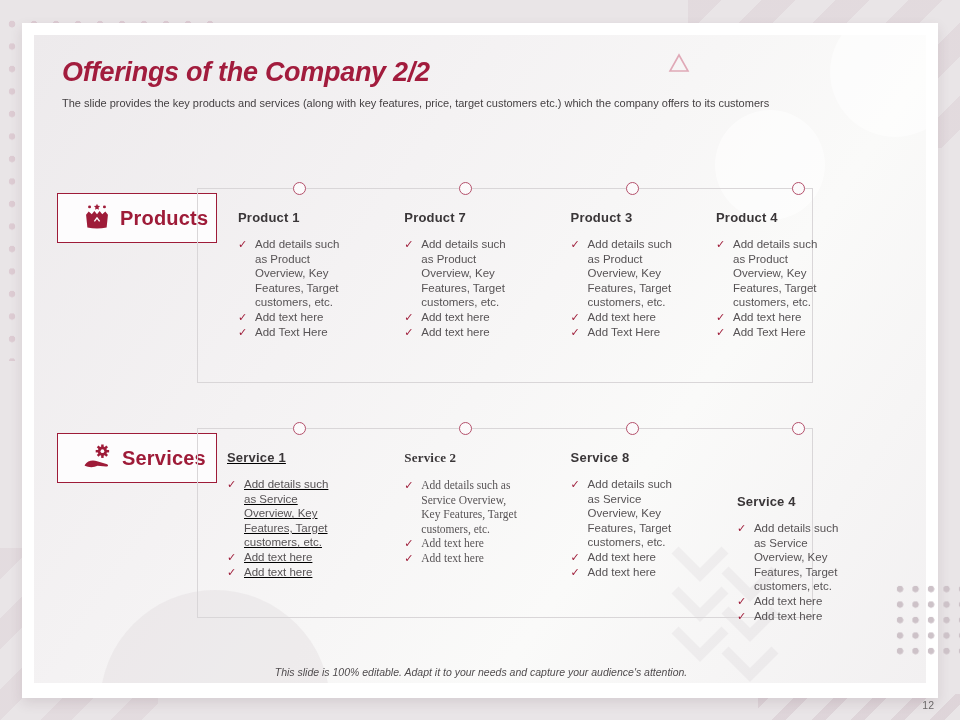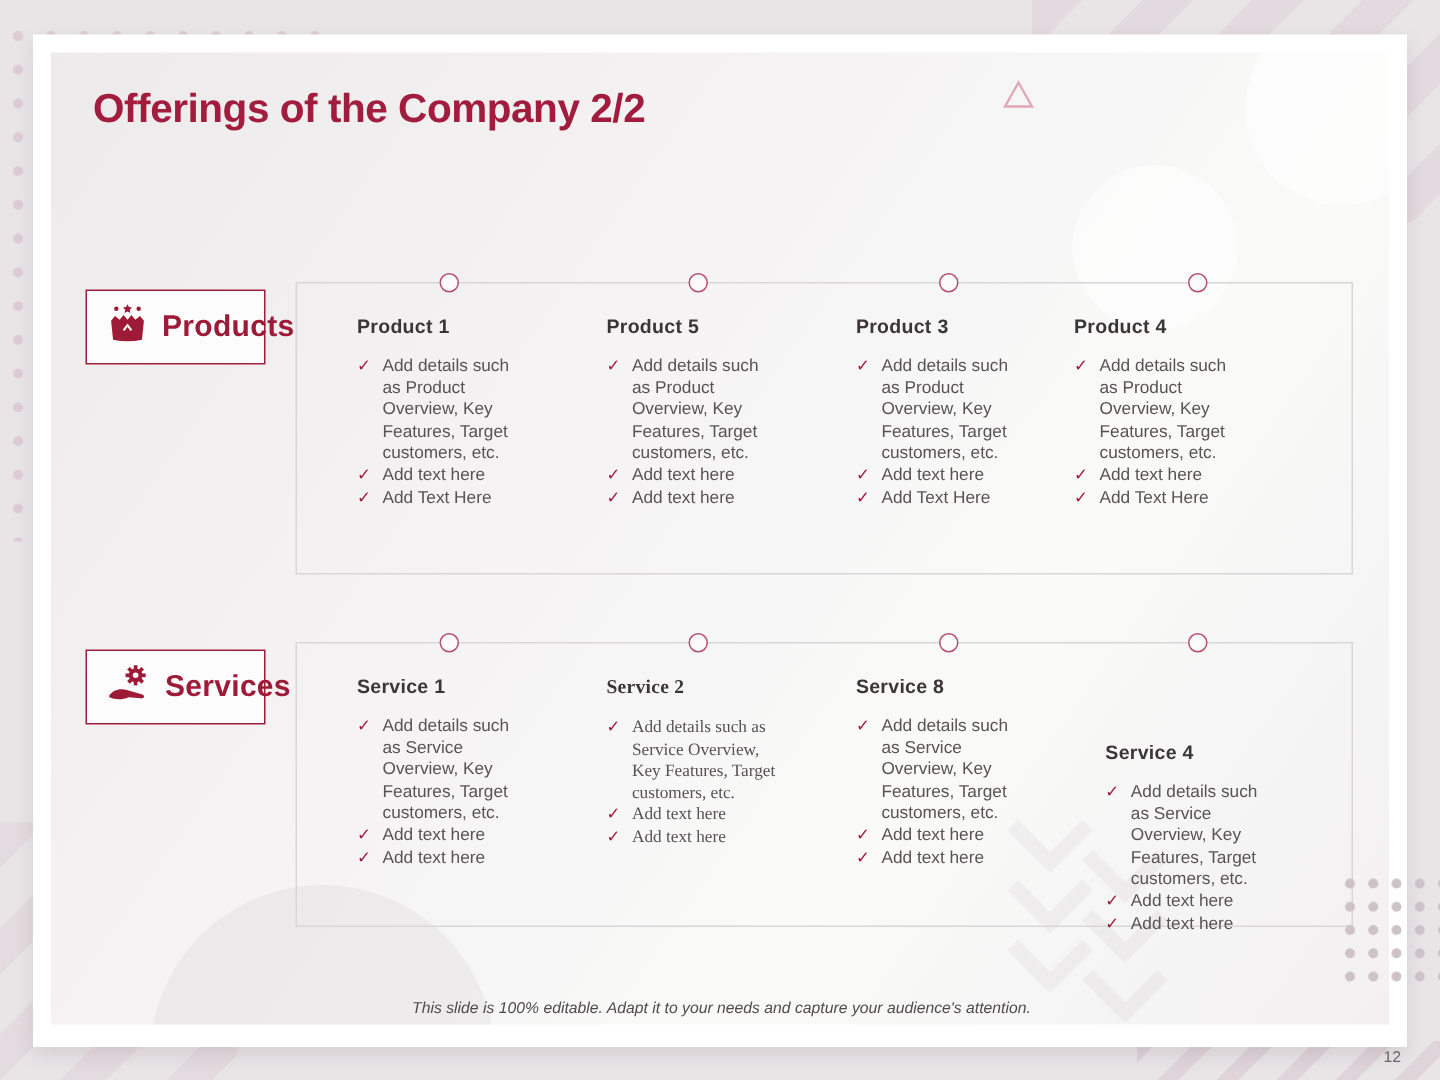--- a/index.html
+++ b/index.html
@@ -30,32 +30,32 @@
     background:#ffffff;box-shadow:0 5px 12px rgba(70,45,55,0.12);z-index:1;}
   .card-inner{position:absolute;left:12px;top:12px;right:12px;bottom:15px;
     background:linear-gradient(125deg,#edeaec 0%,#f4f2f3 35%,#fafaf9 68%,#f2f0f1 100%);
     overflow:hidden;}
   .big-circle{border-radius:50%;}
   .circle-a{left:681px;top:75px;width:110px;height:110px;background:rgba(255,255,255,0.55);}
   .circle-b{left:796px;top:-28px;width:130px;height:130px;background:rgba(255,255,255,0.5);}
   .circle-c{left:66px;top:555px;width:230px;height:230px;background:rgba(223,217,220,0.38);}
   
   .title{position:absolute;left:28px;top:22px;font-size:27px;font-weight:700;
-    color:#A21C3D;letter-spacing:-0.3px;}
+    color:#A21C3D;letter-spacing:-0.3px;font-style:italic;}
   .subtitle{position:absolute;left:28px;top:62px;width:740px;font-size:11px;color:#454143;}
   .triangle-svg{left:634px;top:18px;}
   
-  .label-box{position:absolute;width:120px;height:50px;background:#fdfcfd;
+  .label-box{position:absolute;width:160px;height:50px;background:#fdfcfd;
     border:1.6px solid #9E1B38;display:flex;align-items:center;gap:9px;
-    padding-left:13px;box-sizing:border-box;}
+    padding-left:25px;box-sizing:border-box;}
   .label-box .label-text{font-size:20px;font-weight:700;color:#9E1B38;letter-spacing:0.2px;}
   .lb-products{left:23px;top:158px;}
   .lb-services{left:23px;top:398px;}
   
-  .panel{position:absolute;left:163px;width:705px;border:1px solid #d9d6d8;box-sizing:border-box;}
+  .panel{position:absolute;left:163px;width:616px;border:1px solid #d9d6d8;box-sizing:border-box;}
   .panel-products{top:153px;height:195px;}
   .panel-services{top:393px;height:190px;}
   .tl-circle{position:absolute;top:-7.5px;width:11px;height:11px;border-radius:50%;
     border:1.6px solid #b4506b;background:#fcfafb;}
   .column{position:absolute;top:21px;width:114px;}
   .col-heading{font-size:13px;font-weight:700;color:#3a3638;letter-spacing:0.2px;margin:0 0 12px 0;}
   ul.bullets{list-style:none;margin:0;padding:0;}
   ul.bullets li{position:relative;padding-left:17px;font-size:11.5px;line-height:14.6px;color:#575355;}
   .check{position:absolute;left:0;top:0;color:#9E1B38;font-size:11px;}
   
@@ -89,20 +89,21 @@
           <path d="M75 30 L100 55 L125 30"></path>
             <path d="M75 70 L100 95 L125 70"></path>
             <path d="M75 110 L100 135 L125 110"></path>
         </g>
       </svg>
       <svg class="deco triangle-svg" width="22" height="20" viewBox="0 0 22 20">
         <polygon points="11,2 20,18 2,18" fill="none" stroke="#e0a9b7" stroke-width="1.6"></polygon>
       </svg>
 
       <div class="title">Offerings of the Company 2/2</div>
+      <div class="subtitle">The slide provides the key products and services (along with key features, price, target customers etc.) which the company offers to its customers</div>
 
       <div class="label-box lb-products">
         <span>
           <svg width="28" height="27" viewBox="0 0 32 30">
             <g fill="#9E1B38">
               <circle cx="7.5" cy="4" r="1.7"></circle>
               <circle cx="24.5" cy="4" r="1.7"></circle>
               <path d="M16 0.5 l1.1 2.2 2.4 0.35 -1.75 1.7 0.4 2.4 -2.15 -1.15 -2.15 1.15 0.4 -2.4 -1.75 -1.7 2.4 -0.35 Z"></path>
               <path d="M3.5 13 L6.5 9.4 L10 12.4 L13 8.8 L16 12.4 L19 8.8 L22 12.4 L25.5 9.4 L28.5 13 L27 27.5 Q16 30 5 27.5 Z"></path>
             </g>
@@ -116,21 +117,21 @@
           <div class="column" style="left: 40px;">
             <div class="col-heading">Product 1</div>
             <ul class="bullets">
               <li><span class="check">✓</span><span>Add details such as Product Overview, Key Features, Target customers, etc.</span></li>
               <li><span class="check">✓</span><span>Add text here</span></li>
               <li><span class="check">✓</span><span>Add Text Here</span></li>
             </ul>
           </div>
           <div class="tl-circle" style="left: 261.3px;"></div>
           <div class="column" style="left: 206.3px;">
-            <div class="col-heading">Product 5</div>
+            <div class="col-heading">Product 7</div>
             <ul class="bullets">
               <li><span class="check">✓</span><span>Add details such as Product Overview, Key Features, Target customers, etc.</span></li>
               <li><span class="check">✓</span><span>Add text here</span></li>
               <li><span class="check">✓</span><span>Add text here</span></li>
             </ul>
           </div>
           <div class="tl-circle" style="left: 427.6px;"></div>
           <div class="column" style="left: 372.6px;">
             <div class="col-heading">Product 3</div>
             <ul class="bullets">
@@ -163,21 +164,21 @@
               <circle cx="22" cy="9" r="5.2"></circle>
               <path d="M2 24.5 C5 19.5 11 18.5 16 20.3 L26.5 23.4 C29.5 24.3 28.8 26.8 25.8 26.4 L16.5 25.5 C12 27.8 6 27.4 2 25.4 Z"></path>
             </g>
             <circle cx="22" cy="9" r="2.1" fill="#fdfcfd"></circle>
           </svg>
         </span>
         <span class="label-text">Services</span>
       </div>
       <div class="panel panel-services">
           <div class="tl-circle" style="left: 95px;"></div>
-          <div class="column" style="left: 40px;">
+          <div class="column" style="left: 29px; text-decoration: underline;">
             <div class="col-heading">Service 1</div>
             <ul class="bullets">
               <li><span class="check">✓</span><span>Add details such as Service Overview, Key Features, Target customers, etc.</span></li>
               <li><span class="check">✓</span><span>Add text here</span></li>
               <li><span class="check">✓</span><span>Add text here</span></li>
             </ul>
           </div>
           <div class="tl-circle" style="left: 261.3px;"></div>
           <div class="column" style="left: 206.3px; font-family: Liberation Serif, serif;">
             <div class="col-heading">Service 2</div>

